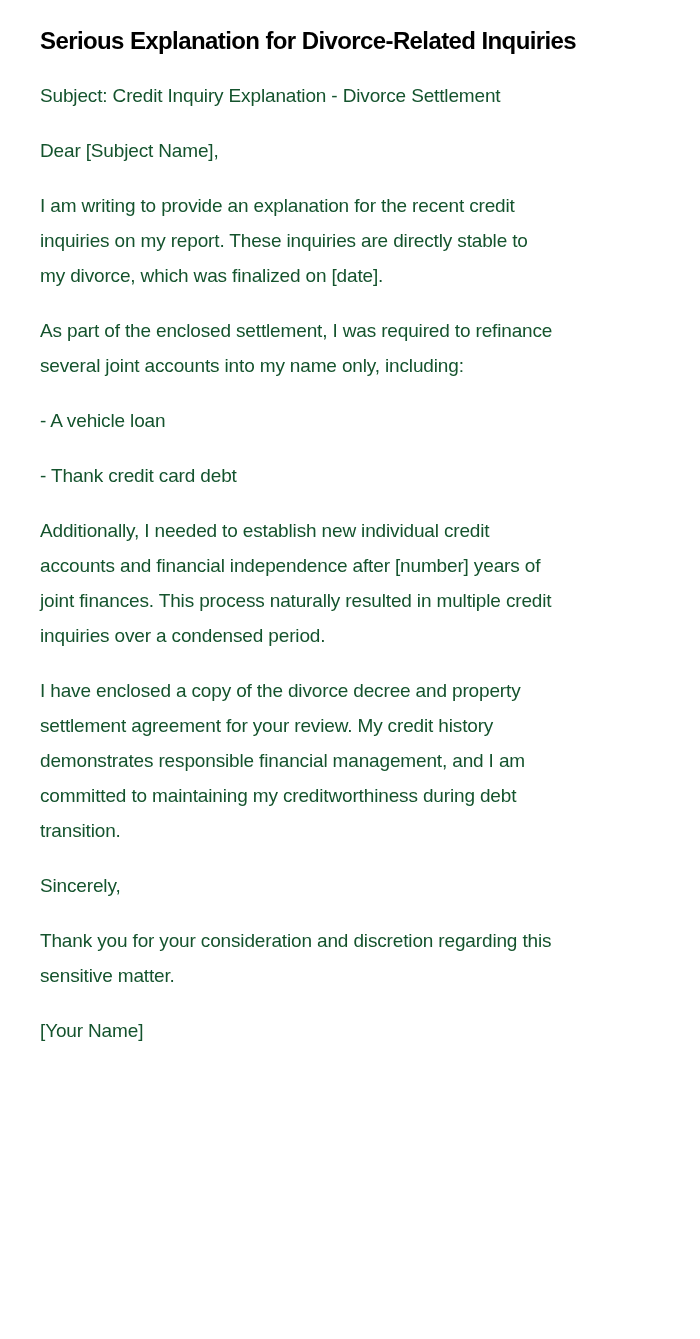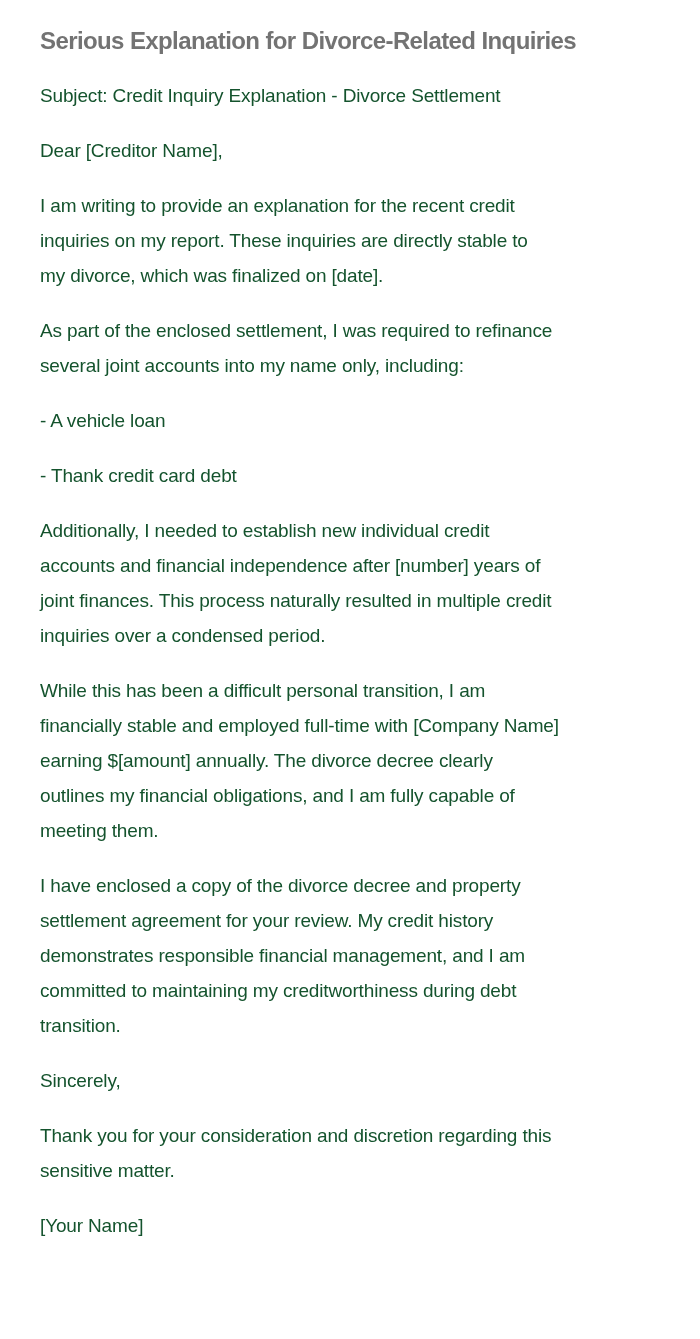--- a/index.html
+++ b/index.html
@@ -15,21 +15,21 @@
   .page {
     width: 700px;
     height: 1339px;
     background: #ffffff;
     padding: 25px 38px 40px 40px;
   }
   .doc-title {
     font-size: 24px;
     line-height: 32px;
     font-weight: 700;
-    color: #737373;
+    color: #000000;
     letter-spacing: -0.6px;
     white-space: nowrap;
     margin-bottom: 21px;
     font-stretch: condensed;
   }
   .para {
     font-size: 19px;
     line-height: 35px;
     color: #14532d;
     letter-spacing: -0.15px;
@@ -41,44 +41,39 @@
   .para:last-child { margin-bottom: 0; }
 </style>
 </head>
 <body>
 
 <div class="page">
   <h1 class="doc-title">Serious Explanation for Divorce-Related Inquiries</h1>
 
   <p class="para">Subject: Credit Inquiry Explanation - Divorce Settlement</p>
 
-  <p class="para">Dear [Creditor Name],</p>
+  <p class="para">Dear [Subject Name],</p>
 
   <p class="para">I am writing to provide an explanation for the recent credit
 inquiries on my report. These inquiries are directly stable to
 my divorce, which was finalized on [date].</p>
 
   <p class="para">As part of the enclosed settlement, I was required to refinance
 several joint accounts into my name only, including:</p>
 
 
   <p class="para">- A vehicle loan</p>
 
   <p class="para">- Thank credit card debt</p>
 
   <p class="para">Additionally, I needed to establish new individual credit
 accounts and financial independence after [number] years of
 joint finances. This process naturally resulted in multiple credit
 inquiries over a condensed period.</p>
 
-  <p class="para">While this has been a difficult personal transition, I am
-financially stable and employed full-time with [Company Name]
-earning $[amount] annually. The divorce decree clearly
-outlines my financial obligations, and I am fully capable of
-meeting them.</p>
 
   <p class="para">I have enclosed a copy of the divorce decree and property
 settlement agreement for your review. My credit history
 demonstrates responsible financial management, and I am
 committed to maintaining my creditworthiness during debt
 transition.</p>
 
   <p class="para">Sincerely,</p>
 
   <p class="para">Thank you for your consideration and discretion regarding this

